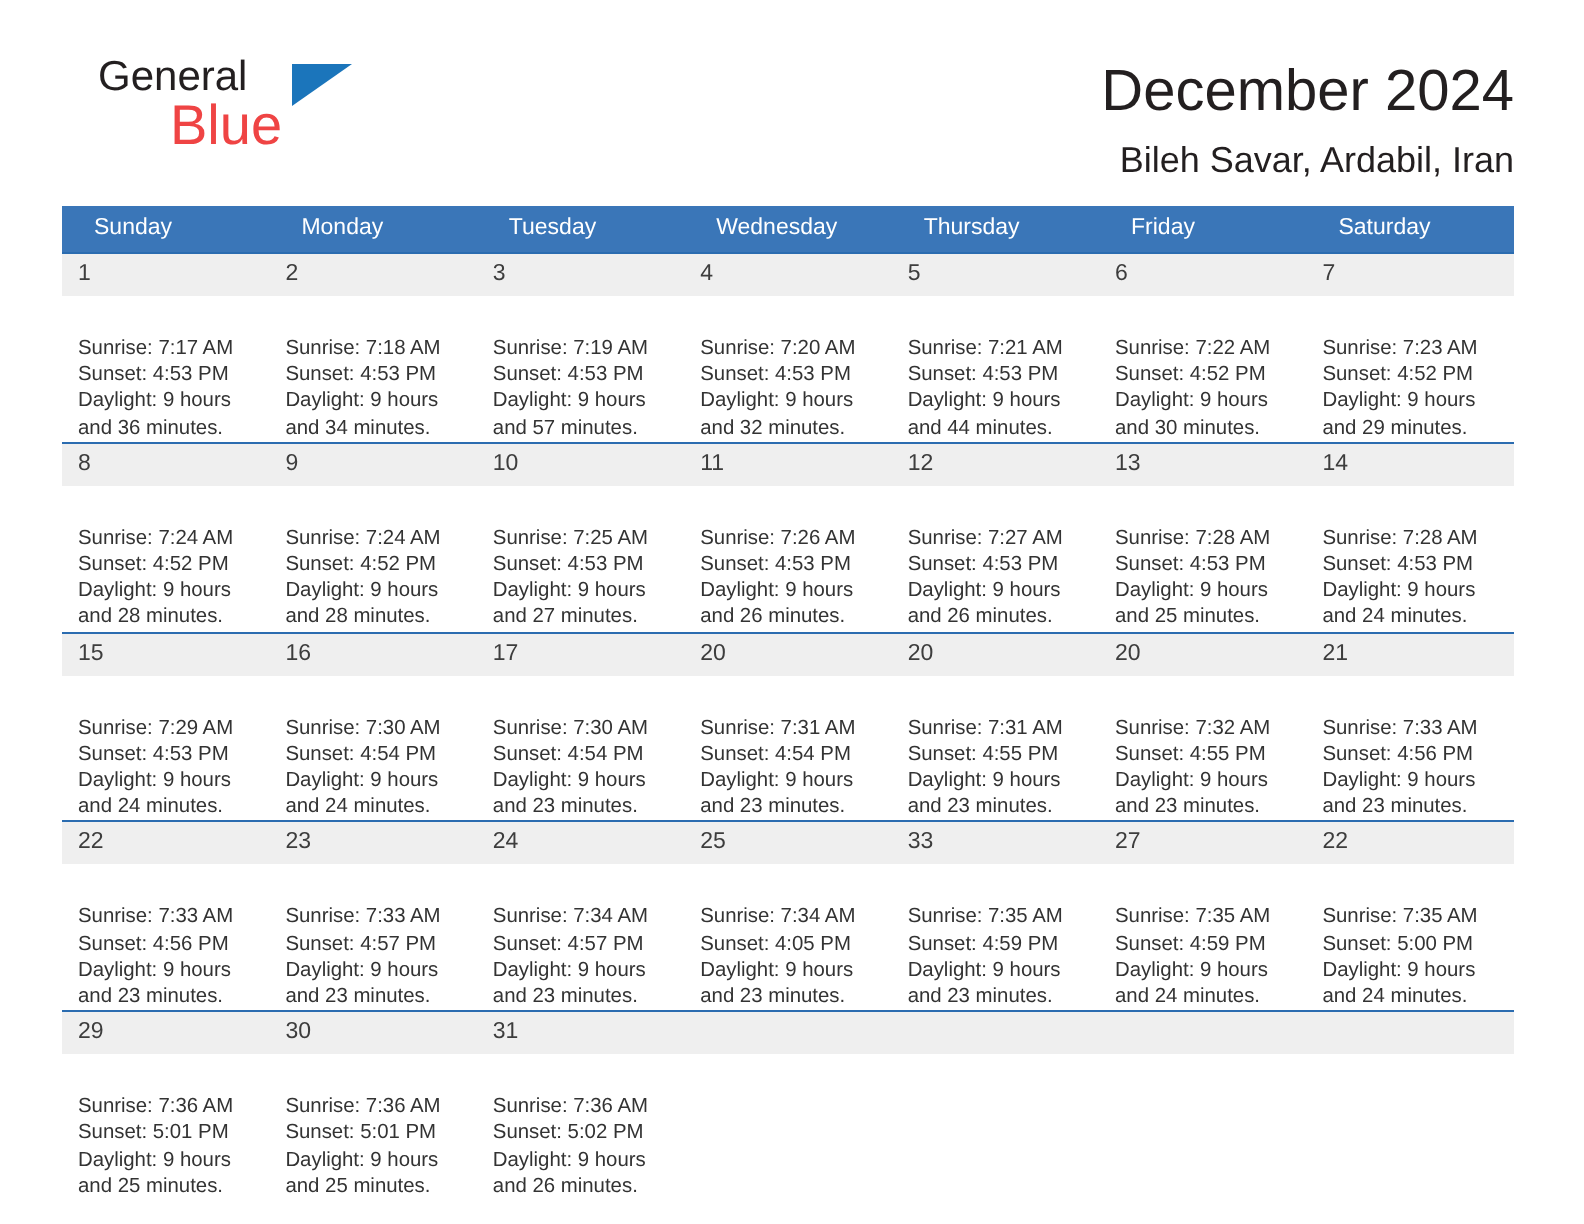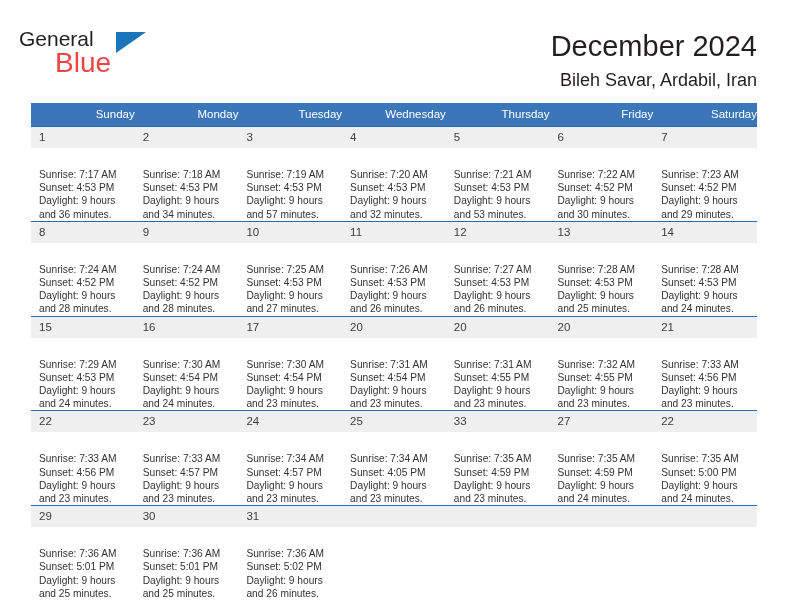--- a/index.html
+++ b/index.html
@@ -19,21 +19,21 @@
     width: 792px;
     height: 612px;
     box-sizing: border-box;
   }
 
   
   .header {
     display: flex;
     align-items: flex-start;
     justify-content: space-between;
-    padding: 26px 35px 0 19px;
+    padding: 26px 35px 0 49px;
     box-sizing: border-box;
   }
   .brand {
     position: relative;
     width: 130px;
     height: 52px;
   }
   .brand-general {
     position: absolute;
     left: 0;
@@ -85,22 +85,22 @@
     margin: 13px 35px 0 31px;
     border-collapse: collapse;
     table-layout: fixed;
     width: 726px;
   }
   .calendar th {
     background: #3a76b8;
     color: #ffffff;
     font-weight: normal;
     font-size: 11.5px;
-    text-align: right;
-    padding: 5px 0 5px 0;
+    text-align: left;
+    padding: 5px 0 5px 16px;
     line-height: 13px;
     border: none;
   }
   .calendar td {
     vertical-align: top;
     padding: 0;
     border-top: 1.6px solid #2b6cb0;
     background: #ffffff;
     height: 83px;
     box-sizing: border-box;
@@ -199,21 +199,21 @@
             <div>Daylight: 9 hours</div>
             <div>and 32 minutes.</div>
           </div>
         </td>
         <td>
           <div class="daynum">5</div>
           <div class="info">
             <div>Sunrise: 7:21 AM</div>
             <div>Sunset: 4:53 PM</div>
             <div>Daylight: 9 hours</div>
-            <div>and 53 minutes.</div>
+            <div>and 44 minutes.</div>
           </div>
         </td>
         <td>
           <div class="daynum">6</div>
           <div class="info">
             <div>Sunrise: 7:22 AM</div>
             <div>Sunset: 4:52 PM</div>
             <div>Daylight: 9 hours</div>
             <div>and 30 minutes.</div>
           </div>

